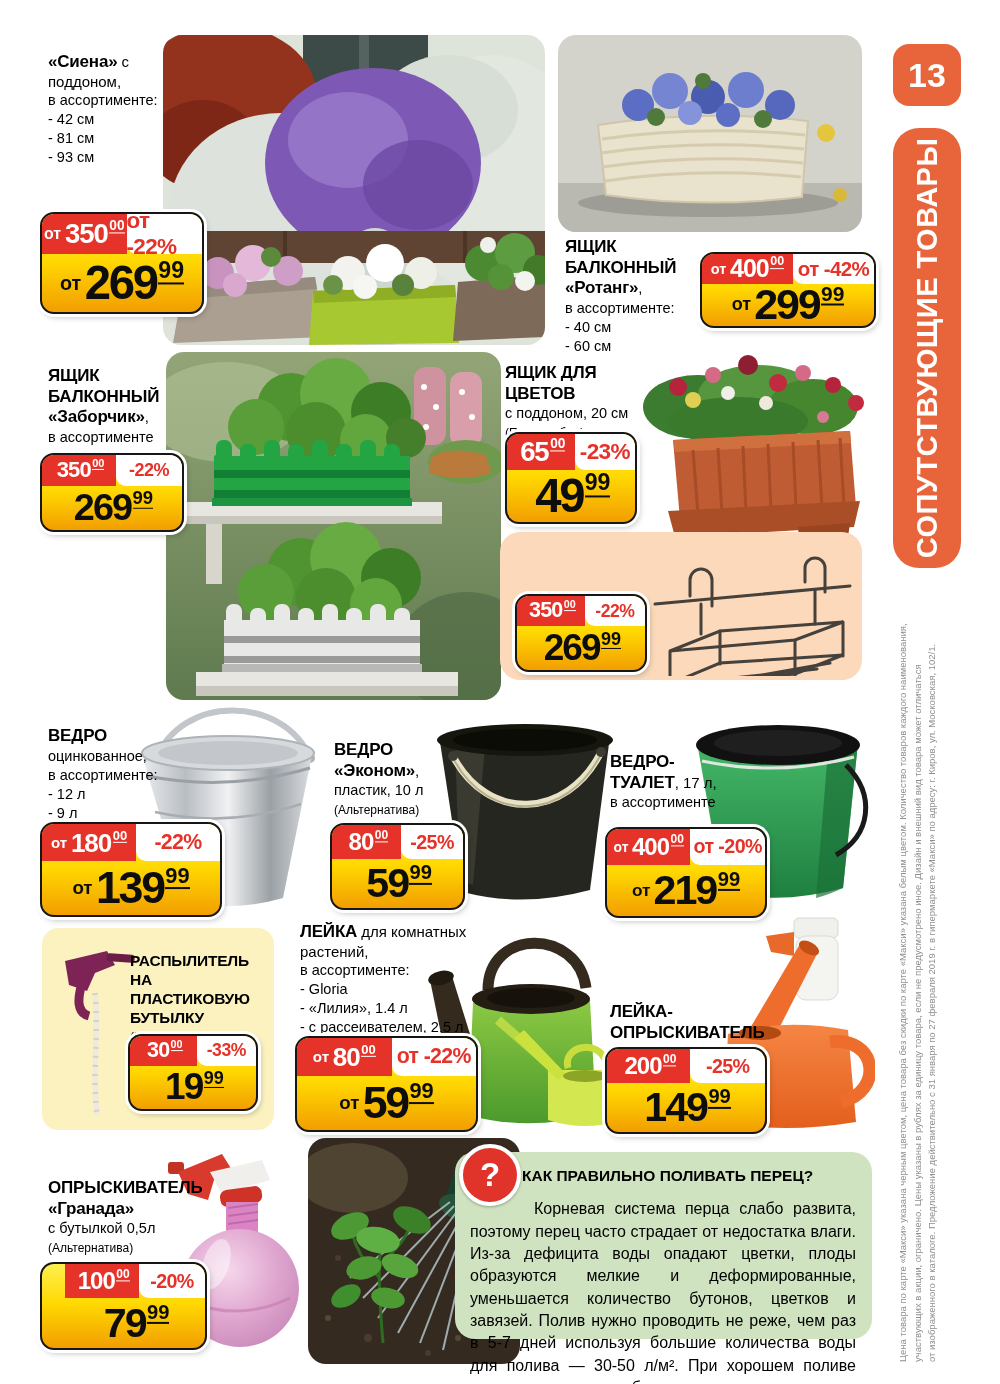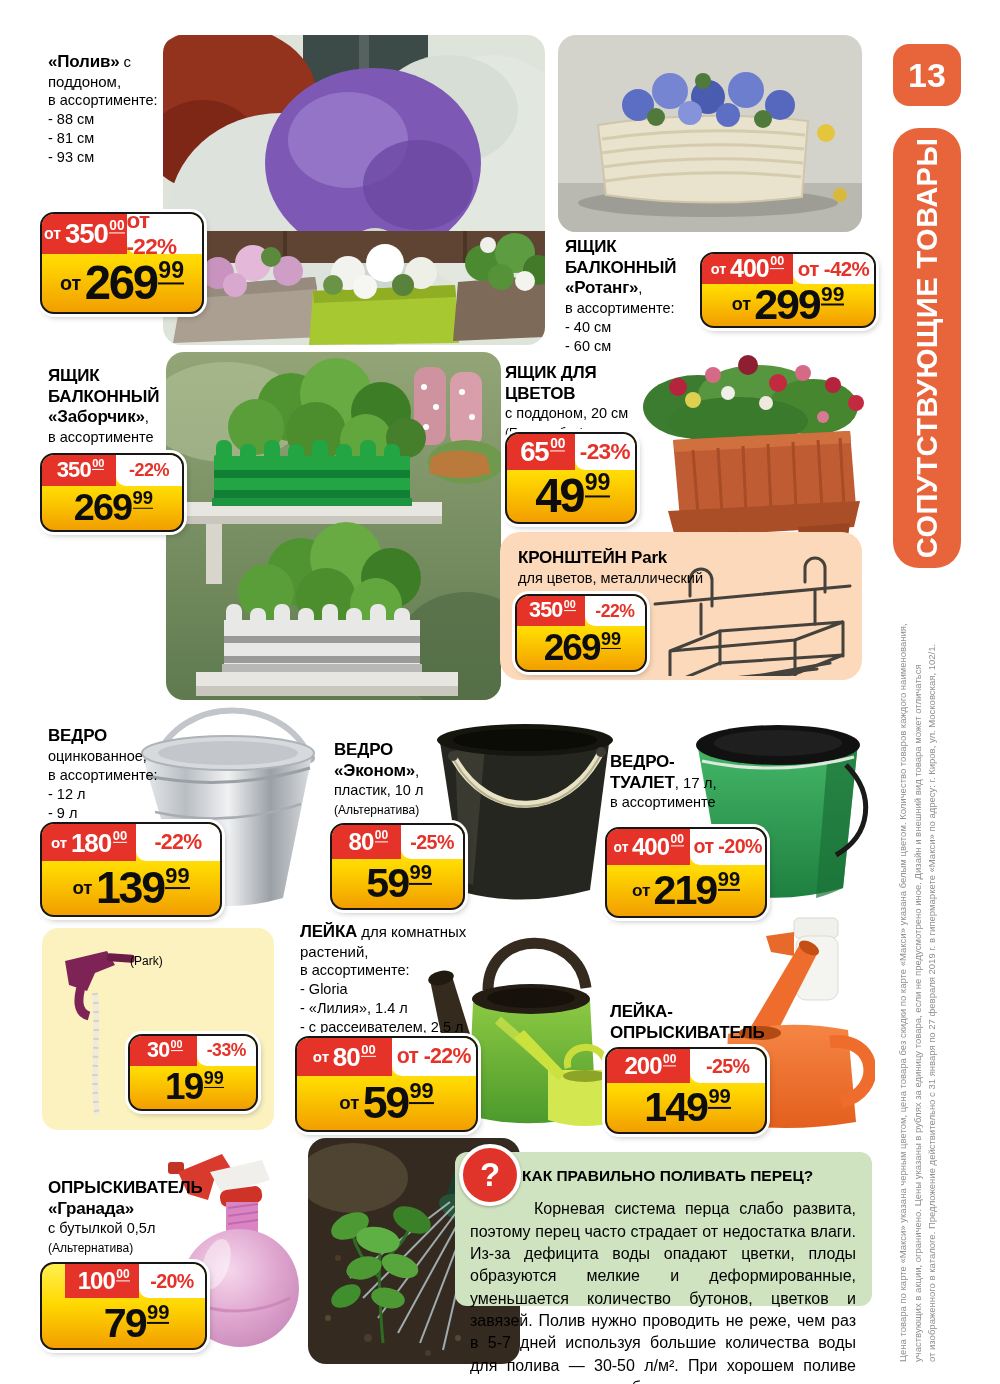--- a/index.html
+++ b/index.html
@@ -47,22 +47,22 @@
     justify-content:center;color:#fff;font-weight:bold;font-size:29px;letter-spacing:.5px;z-index:4;}
   .fine-print{position:absolute;left:896px;top:1362px;width:724px;height:48px;
     transform:rotate(-90deg);transform-origin:top left;color:#8f8f8f;font-size:9.5px;
     line-height:1.55;white-space:nowrap;z-index:4;}
 
   
   .card-peach{position:absolute;left:500px;top:532px;width:362px;height:148px;
     background:#fbd9ba;border-radius:20px;z-index:2;}
   .card-yellow{position:absolute;left:42px;top:928px;width:232px;height:202px;
     background:#fbf2c0;border-radius:16px;z-index:2;}
-  .card-green{position:absolute;left:455px;top:1152px;width:417px;height:154px;
-    background:#cfe3c0;border-radius:12px;z-index:2;}
+  .card-green{position:absolute;left:455px;top:1152px;width:417px;height:187px;
+    background:#cfe3c0;border-radius:20px;z-index:2;}
   .green-inner{padding:14px 16px 10px 15px;}
   .q-spacer{float:left;width:52px;height:46px;}
   .g-title{font-weight:bold;font-size:15.5px;line-height:1.3;}
   .g-body{font-size:16px;line-height:1.4;text-align:justify;margin-top:12px;text-indent:12px;}
   .q-icon{position:absolute;left:459px;top:1144px;width:54px;height:54px;background:#e0342b;
     border:4px solid #fff;border-radius:50%;display:flex;align-items:center;justify-content:center;
     color:#fff;font-weight:bold;font-size:33px;z-index:12;box-shadow:0 1px 3px rgba(0,0,0,.3);}
 </style>
 </head>
 <body>
@@ -114,23 +114,23 @@
       <path d="M295,247 L382,240 L382,302 L290,306 Z" fill="#7d6a58"></path>
       <circle cx="320" cy="228" r="18" fill="#4c8a32"></circle>
         <circle cx="352" cy="218" r="20" fill="#5d9c40"></circle>
         <circle cx="375" cy="235" r="15" fill="#427a2a"></circle>
         <circle cx="338" cy="242" r="13" fill="#569238"></circle>
         <circle cx="362" cy="246" r="10" fill="#f4f4ee"></circle>
         <circle cx="325" cy="210" r="8" fill="#f0f0ea"></circle>
     </svg>
   </div>
   <div class="ptext" style="left:48px;top:52px;width:118px;">
-    <div><span class="pname">«Полив»</span><span class="inline-reg"> с поддоном,</span></div>
+    <div><span class="pname">«Сиена»</span><span class="inline-reg"> с поддоном,</span></div>
     <div class="pdetail">в ассортименте:</div>
-    <div class="pdetail">- 88 см</div>
+    <div class="pdetail">- 42 см</div>
     <div class="pdetail">- 81 см</div>
     <div class="pdetail">- 93 см</div>
   </div>
   <div class="badge" style="left:40px;top:212px;width:160px;height:98px;font-size:11px;">
     <div class="b-top">
       <div class="b-old">
           <span class="b-pfx">от</span>
           <span class="b-num">350</span>
           <sup class="b-sup">00</sup>
         </div>
@@ -338,24 +338,20 @@
       <div class="b-disc">-23%</div>
     </div>
     <div class="b-new">
         <span class="b-pfx2"></span>
         <span class="b-num2">49</span>
         <sup class="b-sup2">99</sup>
       </div>
   </div>
 
   <div class="card-peach"></div>
-  <div class="ptext" style="left:518px;top:548px;width:230px;">
-    <div class="pname">КРОНШТЕЙН Park</div>
-    <div class="pdetail">для цветов, металлический</div>
-  </div>
   <div class="abs" style="left:645px;top:538px;width:210px;height:138px;z-index:5;">
     <svg width="210" height="138" viewBox="0 0 210 138" fill="none" stroke="#45413c" stroke-width="3" stroke-linecap="round">
       <path d="M45,58 v-16 a11,11 0 0 1 22,0 v26"></path>
       <path d="M160,44 v-14 a10,10 0 0 1 20,0 v24"></path>
       <path d="M10,66 L205,48"></path>
       <path d="M56,66 V96"></path>
         <path d="M170,52 V86"></path>
       <path d="M25,113 L150,102 L198,84 L75,93 Z"></path>
       <path d="M25,113 V148 M150,102 V138 M198,84 V118 M75,93 V126"></path>
       <path d="M25,146 L150,136 L198,117 L75,125 Z"></path>
@@ -496,20 +492,21 @@
   <div class="abs" style="left:55px;top:943px;width:100px;height:180px;z-index:5;">
     <svg width="100" height="180" viewBox="0 0 100 180">
       <polygon points="10,18 52,8 60,22 40,30 32,48 14,42" fill="#7e2355"></polygon>
       <rect x="52" y="10" width="28" height="8" rx="3" fill="#6b1d48" transform="rotate(4 52 10)"></rect>
       <path d="M30,32 C20,58 23,70 34,73" stroke="#7e2355" stroke-width="9" fill="none"></path>
       <path d="M40,50 C44,90 37,130 42,172" stroke="#efeade" stroke-width="5.5" fill="none"></path>
       <path d="M40,50 C44,90 37,130 42,172" stroke="#d8d2c2" stroke-width="5.5" fill="none" stroke-dasharray="2 7"></path>
     </svg>
   </div>
   <div class="ptext" style="left:130px;top:952px;width:132px;">
+    <div class="pname" style="font-size:15.5px;">РАСПЫЛИТЕЛЬ НА ПЛАСТИКОВУЮ БУТЫЛКУ</div>
     <div class="pbrand">(Park)</div>
   </div>
   <div class="badge" style="left:128px;top:1034px;width:126px;height:73px;font-size:8.6px;">
     <div class="b-top">
       <div class="b-old">
           <span class="b-pfx"></span>
           <span class="b-num">30</span>
           <sup class="b-sup">00</sup>
         </div>
       <div class="b-disc">-33%</div>

